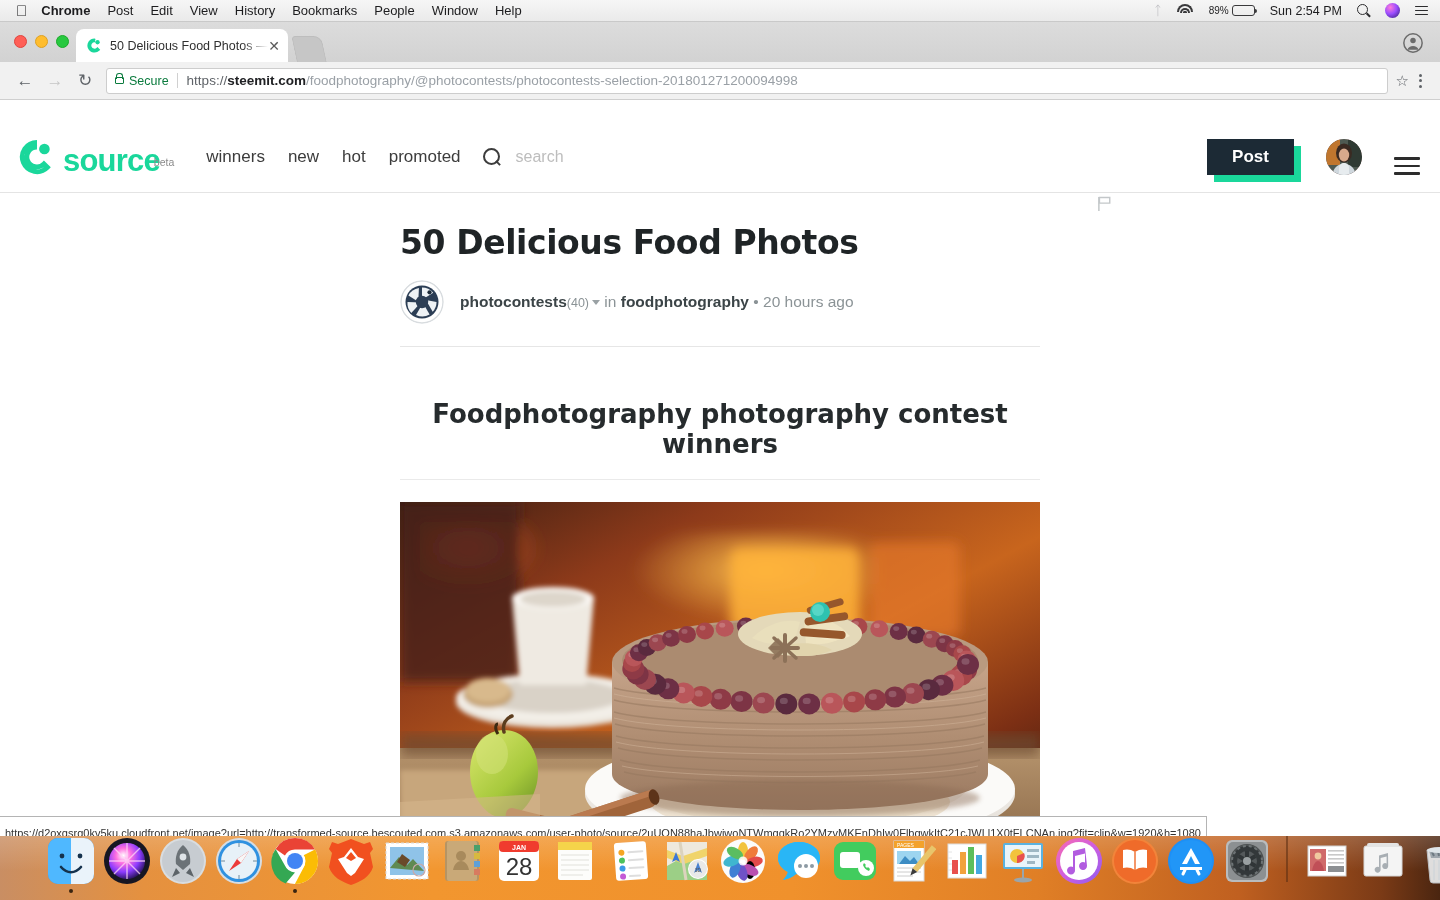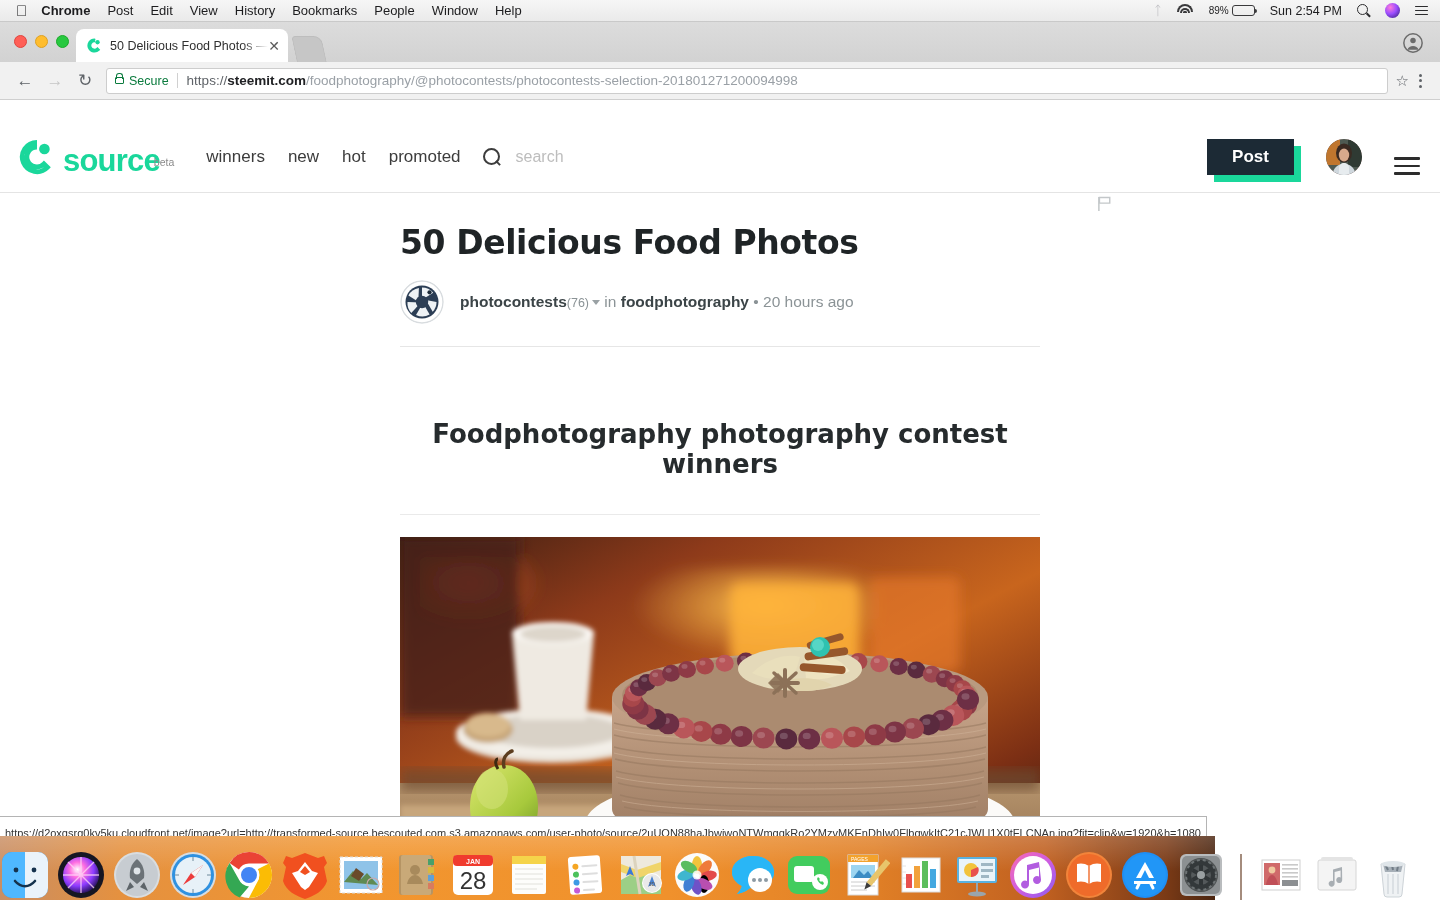--- a/index.html
+++ b/index.html
@@ -115,41 +115,41 @@
   }
   .byline{ display:flex; align-items:center; margin-top:18px; padding-bottom:22px; border-bottom:1px solid #e6e6e6;}
   .auth-av{ width:44px;height:44px;border-radius:50%;flex:none;margin-right:16px;}
   .byline-txt{ font-size:15.5px; color:#8b9396;}
   .byline-txt .who{ color:#3b4447; font-weight:700;}
   .byline-txt .rep{ font-size:12.5px; color:#8b9396; font-weight:400;}
   .caret{ display:inline-block;border-left:4px solid transparent;border-right:4px solid transparent;
           border-top:5px solid #9aa1a4; margin-left:3px; vertical-align:2px;}
   .byline-txt .tag{ color:#3b4447; font-weight:700;}
   h2.sub-title{
-    margin-top:72px; font-size:26px; font-weight:700; color:#262b2d; text-align:center;
-    padding-bottom:35px; border-bottom:1px solid #eaeaea;
+    margin-top:52px; font-size:26px; font-weight:700; color:#262b2d; text-align:center;
+    padding-bottom:20px; border-bottom:1px solid #eaeaea;
     font-family:"DejaVu Sans","Liberation Sans",sans-serif;
   }
   .photo{ margin-top:22px; width:640px; height:345px; overflow:hidden; position:relative; background:#2a1a12;}
 
   
   #statusbar{
     position:absolute; left:0; top:816px; height:19px; max-width:1304px;
     background:#fff; border:1px solid #b4b4b4; border-left:none; border-bottom:none;
     display:flex; align-items:center; padding:16px 5px; z-index:40;
     font-size:11px; color:#333; white-space:nowrap; overflow:hidden;
     font-family:"Liberation Sans",sans-serif;
   }
 
   
   #dock{
-    position:absolute; left:0; top:836px; width:1215px; height:64px; z-index:45;
+    position:absolute; left:0; top:836px; width:1440px; height:64px; z-index:45;
     background:linear-gradient(180deg, rgba(255,255,255,.18), rgba(255,255,255,0) 55%),
                linear-gradient(90deg,#c98e63 0%,#e5913f 10%,#f2962f 30%,#f0912c 55%,#e07f26 72%,#c06020 86%,#7a3a16 96%,#4a2510 100%);
-    display:flex; align-items:flex-end; gap:6px;
+    display:flex; align-items:flex-start; padding-left:46px; gap:6px;
   }
   .dock-icon{ width:50px;height:50px;position:relative;flex:none;}
   .dock-icon svg{ display:block; }
   .runner{ position:absolute; bottom:-7px; left:50%; transform:translateX(-50%);
            width:4px;height:4px;border-radius:50%;background:#3a2410;}
   .dock-sep{ width:2px;height:46px;background:rgba(90,45,18,.55); margin:0 8px; flex:none;}
 </style>
 </head>
 <body>
 
@@ -297,21 +297,21 @@
             <path d="M22 7.5a14.5 14.5 0 0 1 11.2 5.3L22 19.8z"></path>
             <path d="M36.5 22a14.5 14.5 0 0 1-3.8 9.8L25.9 20z"></path>
             <path d="M29.6 34.6A14.5 14.5 0 0 1 16 35l7-12z"></path>
             <path d="M11.3 33A14.5 14.5 0 0 1 7.5 22l13.4.5z"></path>
             <path d="M8.4 15.4A14.5 14.5 0 0 1 18.9 8l-.6 13.7z"></path>
           </g>
           <circle cx="22" cy="22" r="6.2" fill="#2c3e55"></circle>
           <circle cx="29.5" cy="12.3" r="2.1" fill="#1b2937"></circle>
         </svg>
         <div class="byline-txt">
-          <span class="who">photocontests</span><span class="rep">(76)</span><span class="caret"></span>
+          <span class="who">photocontests</span><span class="rep">(40)</span><span class="caret"></span>
           <span>in</span>
           <span class="tag">foodphotography</span>
           <span>•</span>
           <span>20 hours ago</span>
         </div>
       </div>
 
       <h2 class="sub-title">Foodphotography photography contest winners</h2>
 
       <div class="photo">

